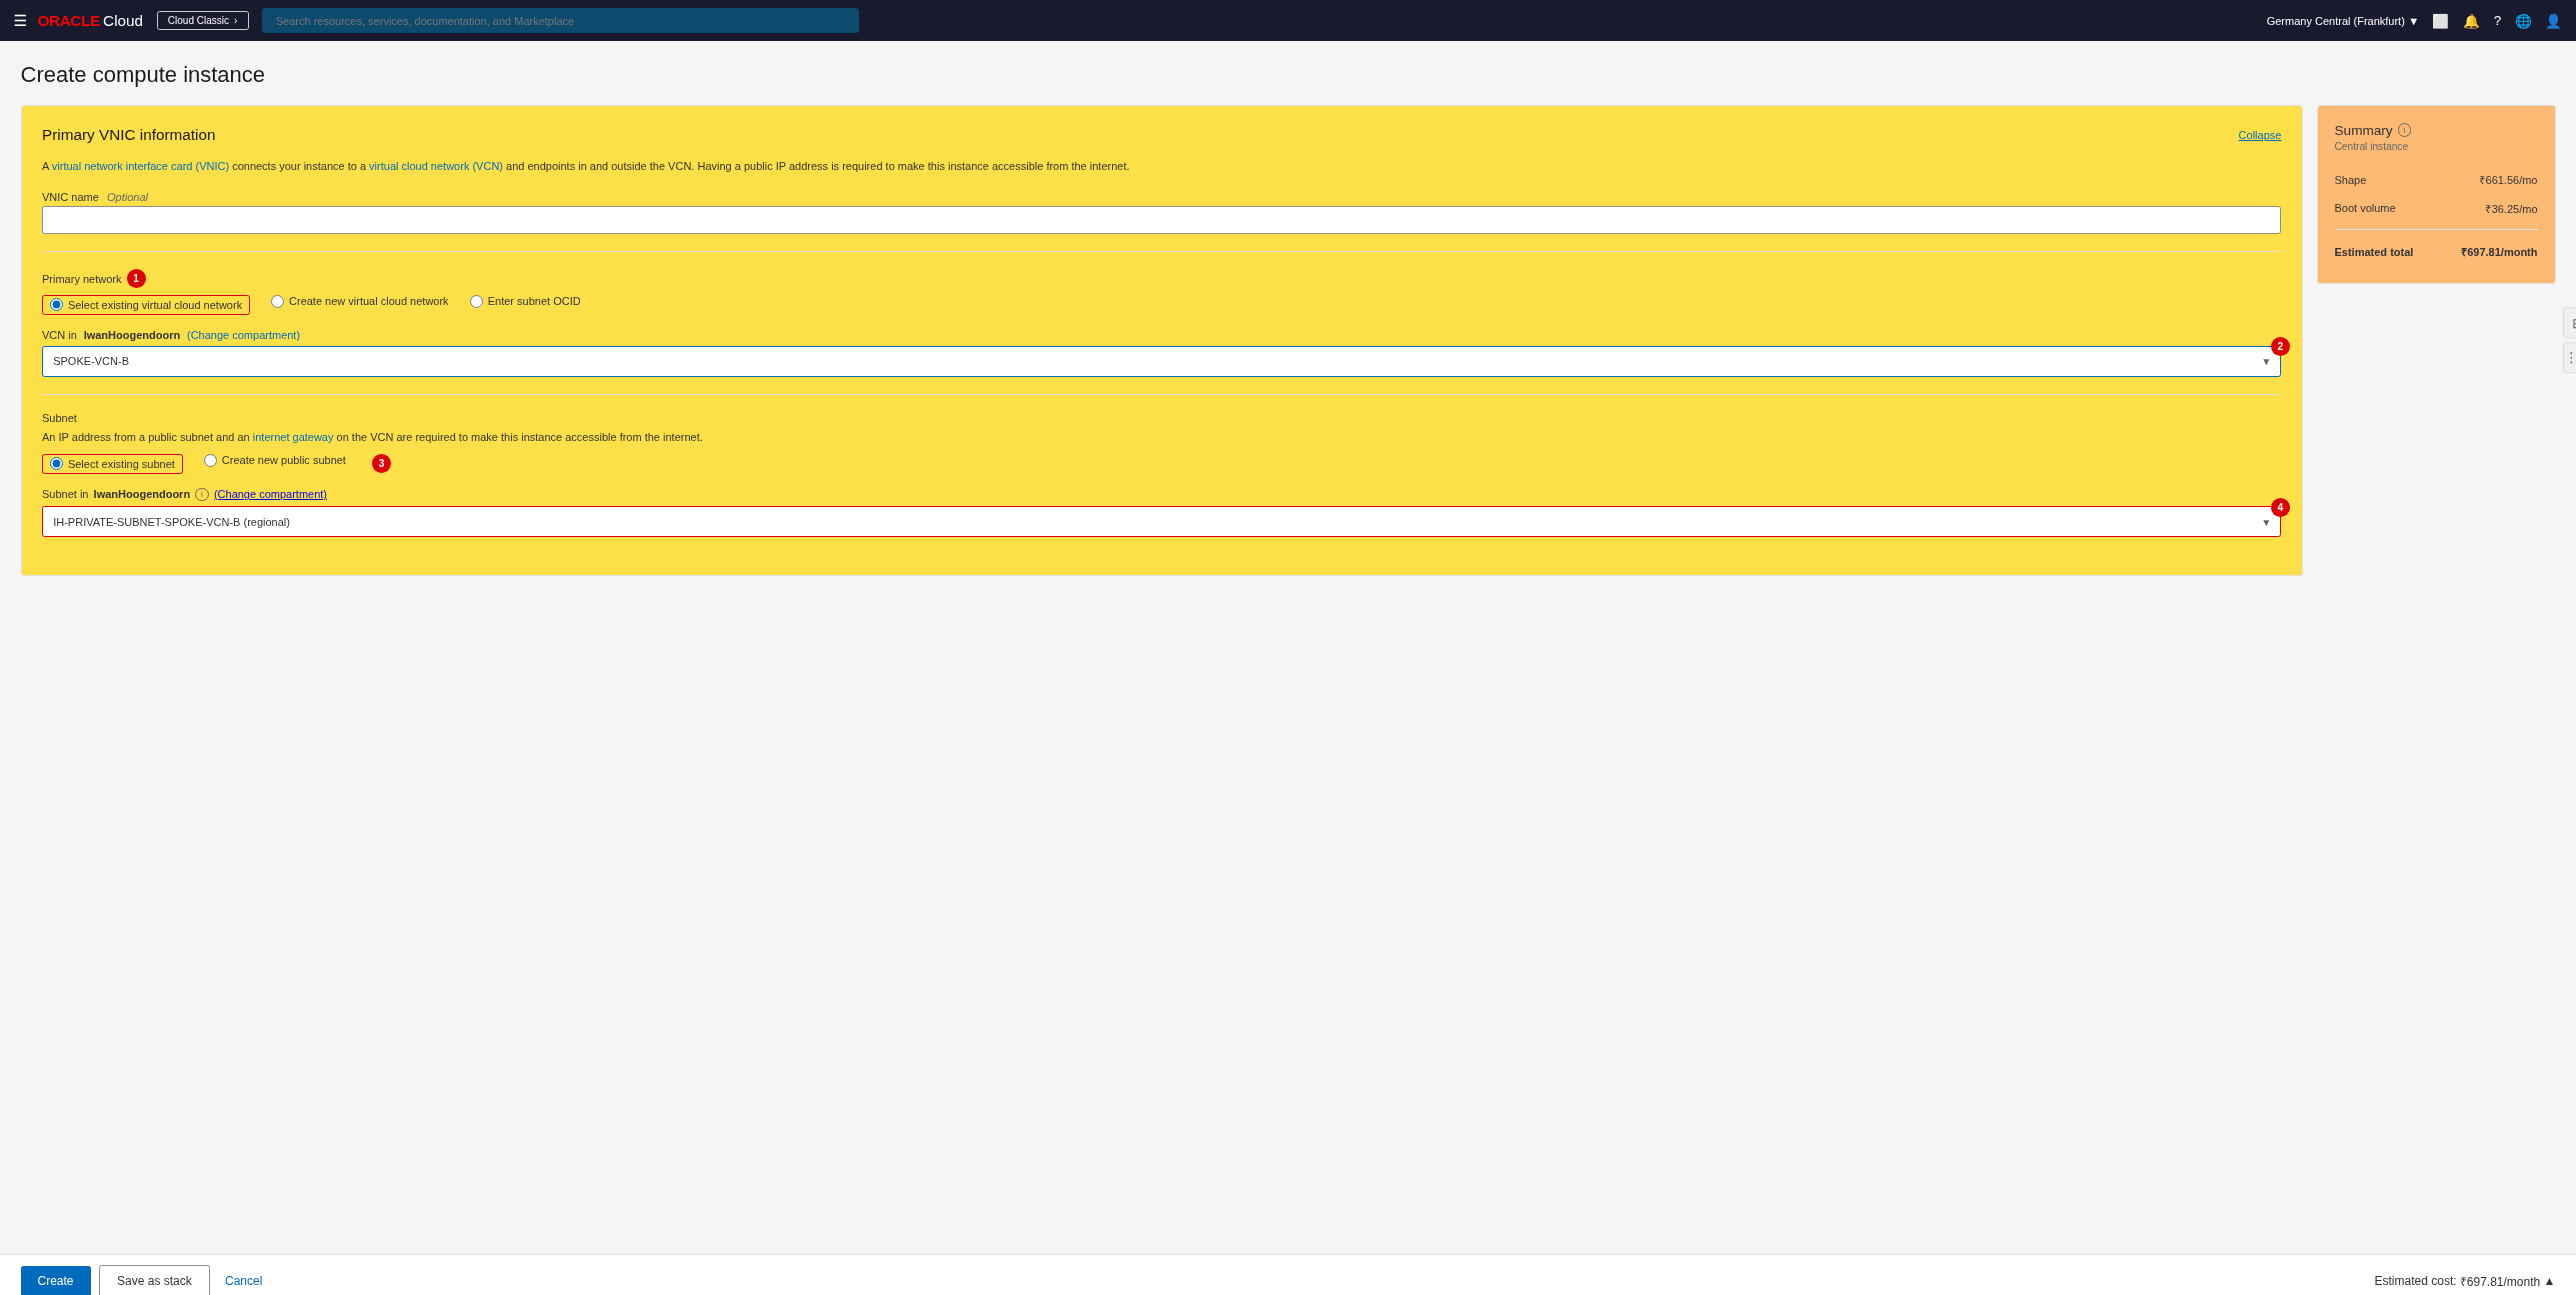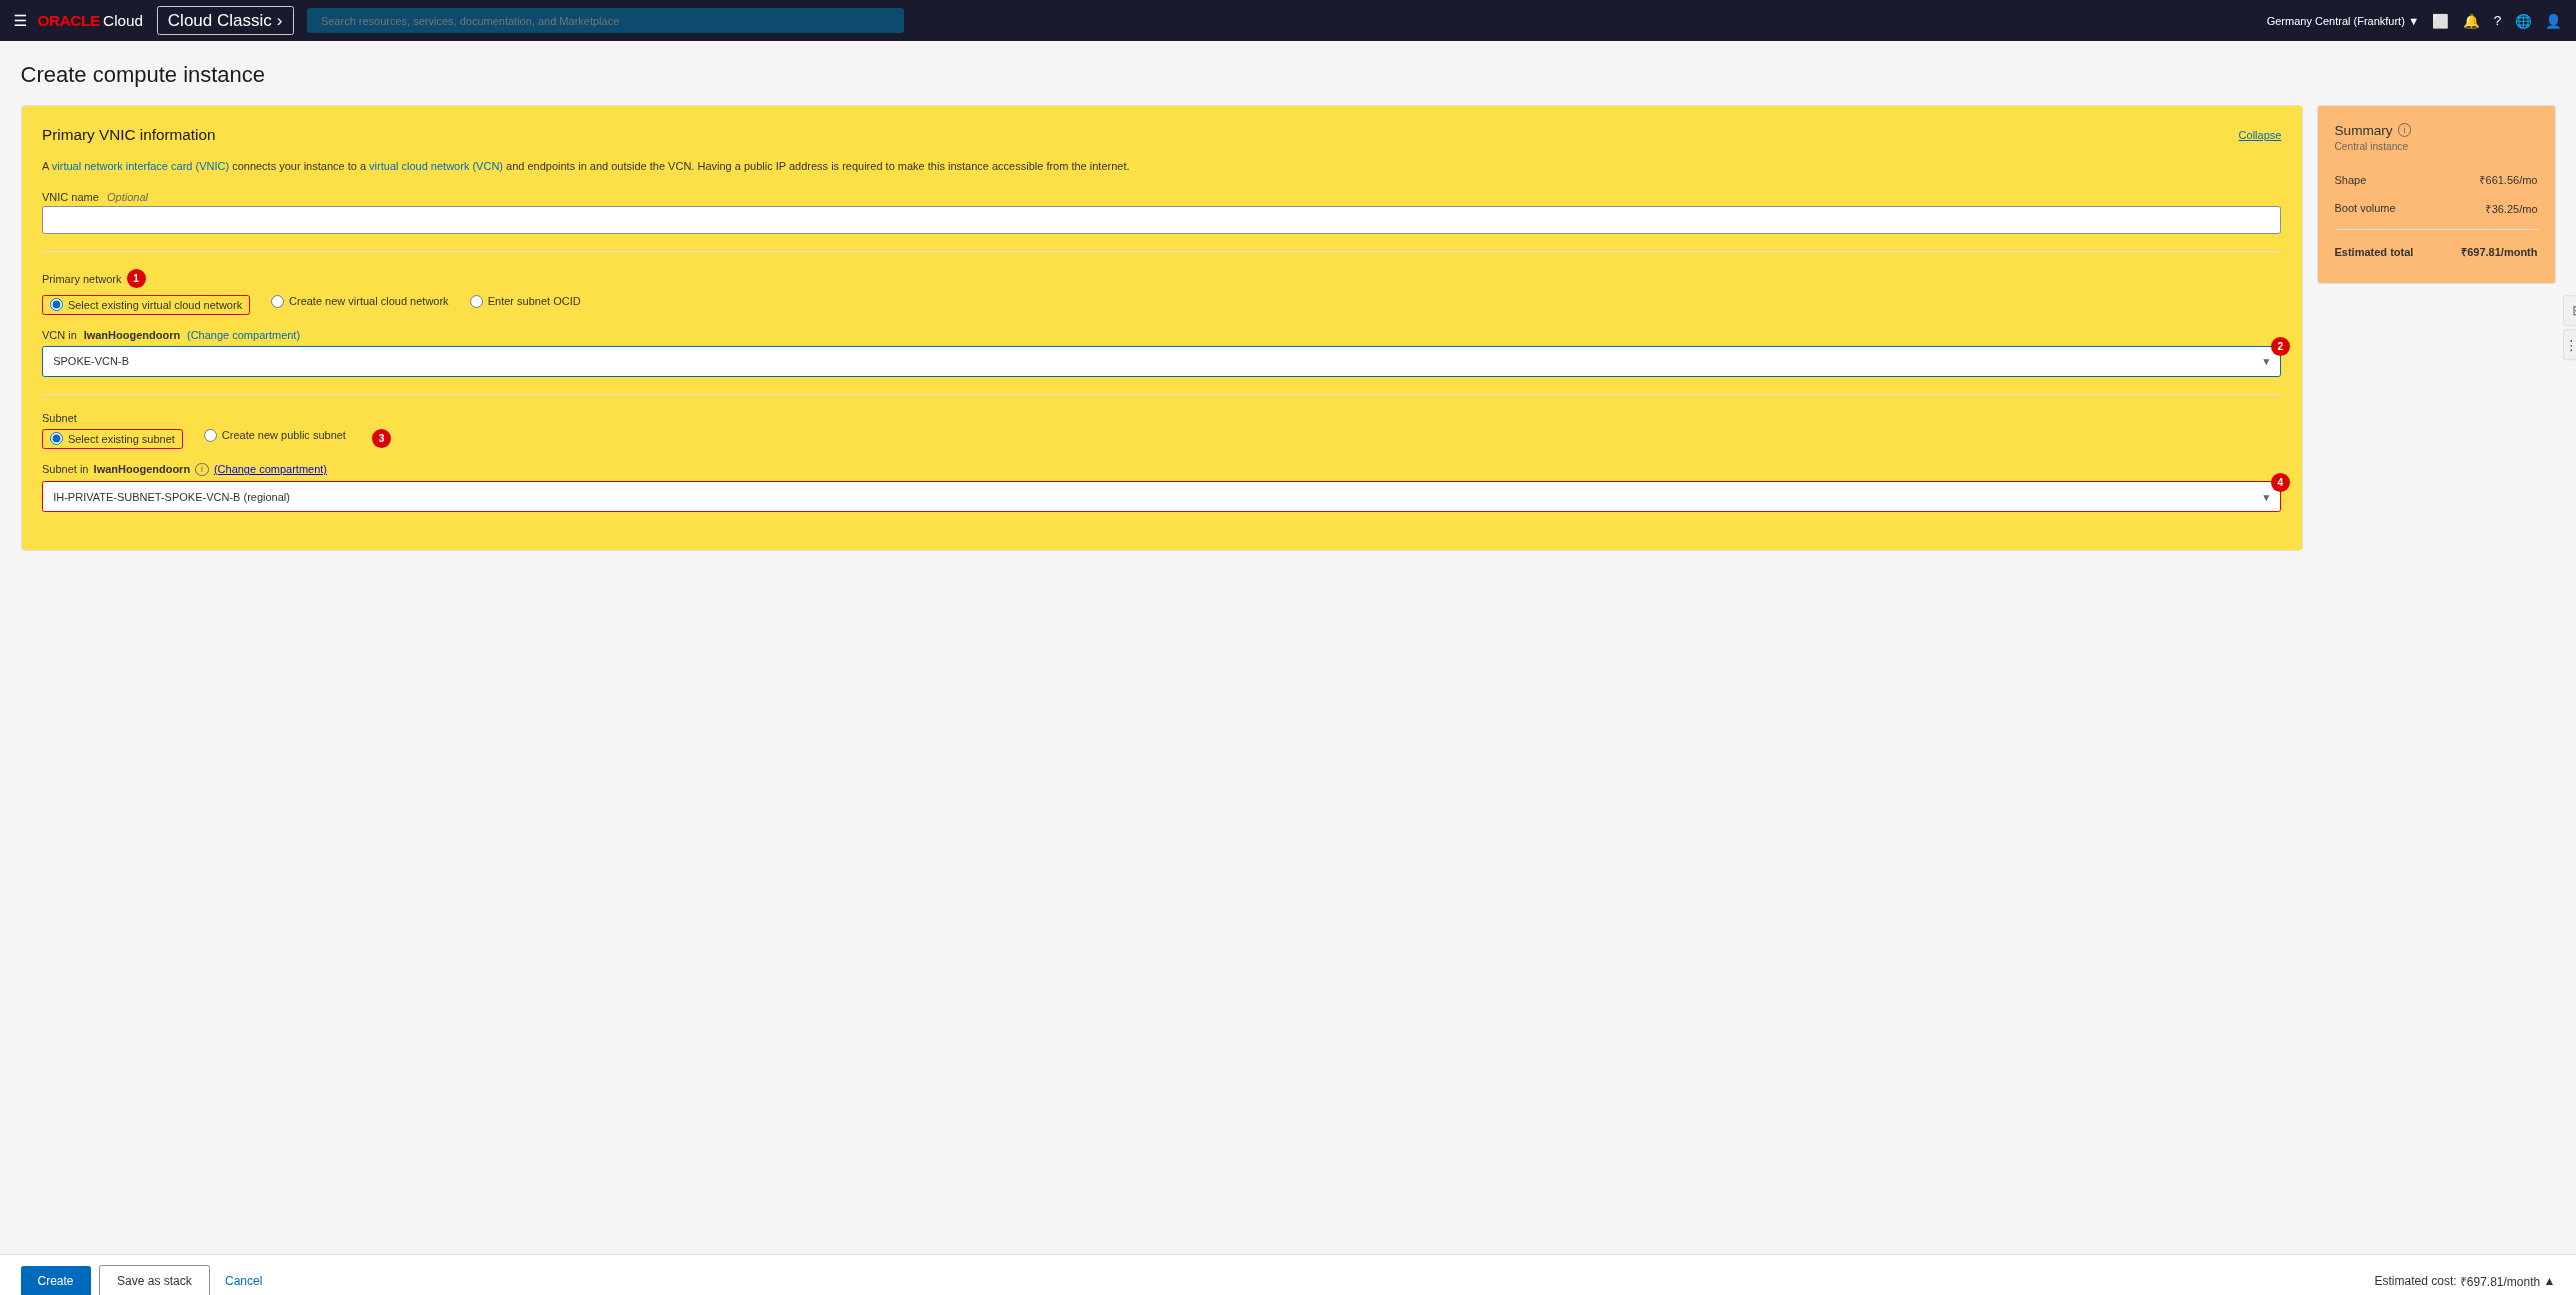--- a/index.html
+++ b/index.html
@@ -21,21 +21,21 @@
     .nav-logo { display: flex; align-items: center; margin-right: 13.6px; }
     .nav-logo-oracle { color: #f80000; font-weight: bold; font-size: 15.3px; letter-spacing: -0.4px; }
     .nav-logo-cloud { color: white; font-size: 15.3px; font-weight: 300; margin-left: 3.4px; }
     .nav-cloud-classic-btn {
       border: 0.9px solid #ccc;
       background: transparent;
       color: white;
       padding: 3.4px 10.2px;
       border-radius: 2.6px;
       cursor: pointer;
-      font-size: 17px;
+      font-size: 10px;
       margin-right: 13.6px;
       display: flex;
       align-items: flex-start;
       gap: 5.1px;
     }
     .nav-search {
       flex: 1;
       max-width: 597px;
       background: #0c4a6e;
       border: none;
@@ -469,20 +469,25 @@
           <span class="badge" style="position:absolute; top:-8.5px; right:-8.5px;">2</span>
         </div>
       </div>
 
       <hr class="divider">
 
       <div>
         <div class="subnet-section-label">
           <span>Subnet</span>
         </div>
+        <p class="subnet-desc">
+          <span>An IP address from a public subnet and an </span>
+          <a href="#">internet gateway</a>
+          <span> on the VCN are required to make this instance accessible from the internet.</span>
+        </p>
 
         <div class="radio-group">
           <div class="radio-item radio-highlight">
             <input type="radio" name="subnet" id="existing-subnet" checked="" style="">
             <label for="existing-subnet">Select existing subnet</label>
           </div>
           <div class="radio-item">
             <input type="radio" name="subnet" id="new-subnet" style="">
             <label for="new-subnet">Create new public subnet</label>
           </div>

